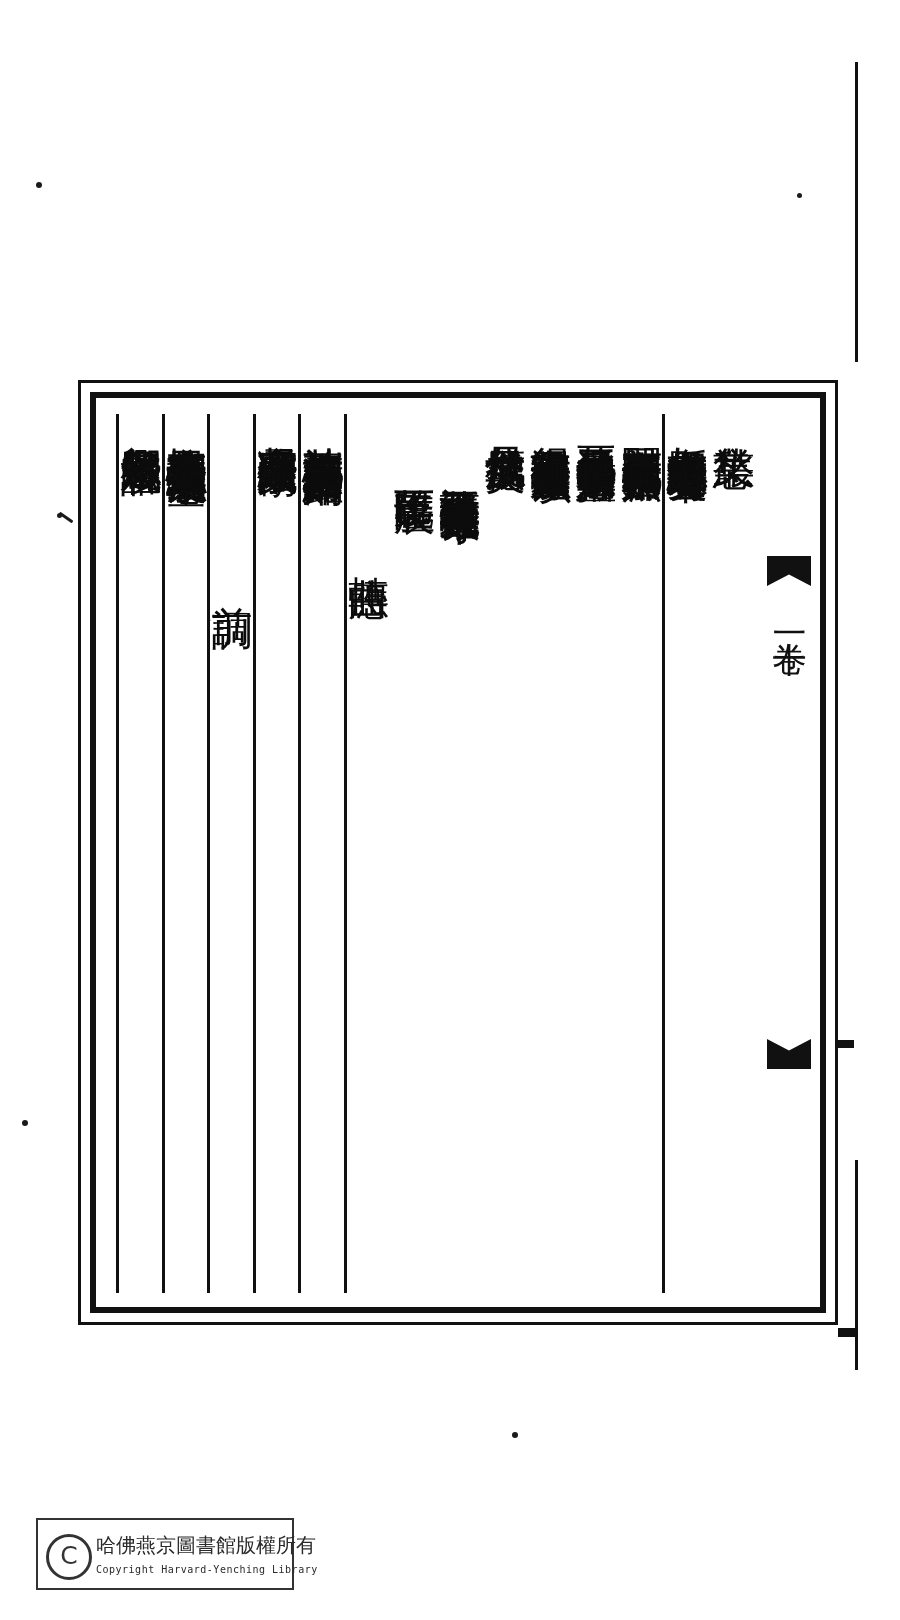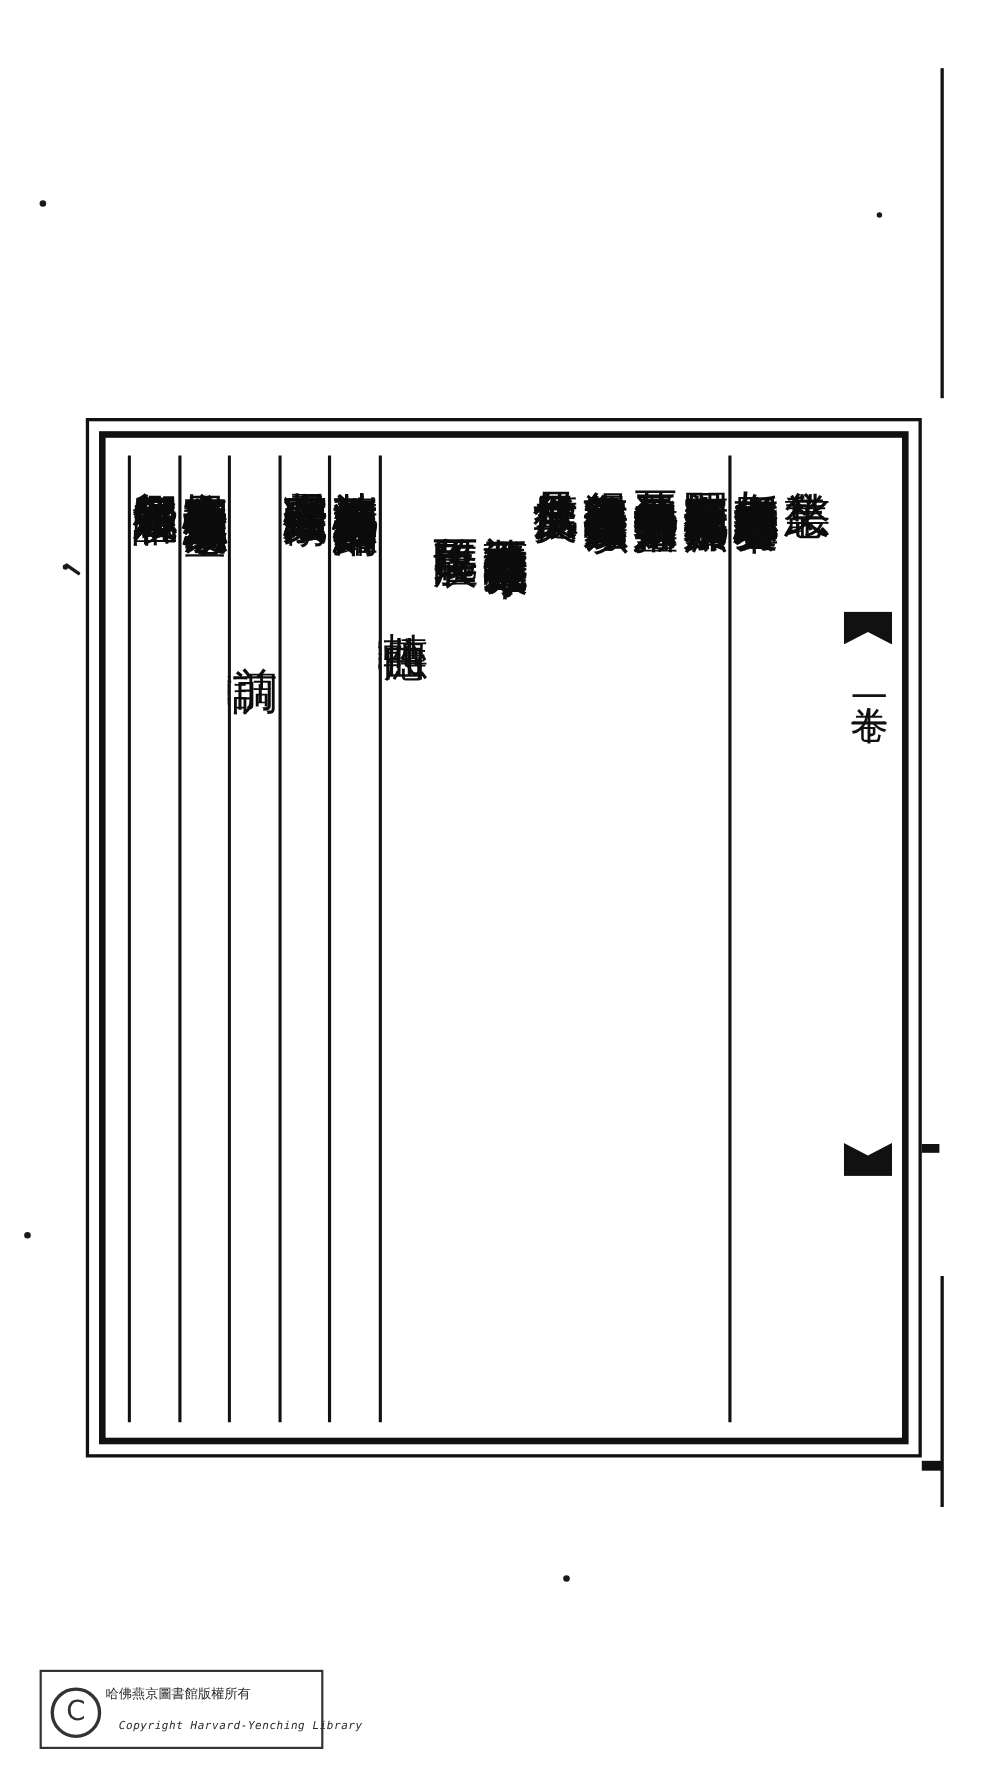--- a/index.html
+++ b/index.html
@@ -146,35 +146,34 @@
     font-size: 25px;
     text-align: center;
     line-height: 38px;
     color: #333;
   }
   #stamp .s-cn {
     position: absolute;
     left: 58px;
     top: 12px;
     font-family: "DejaVu Serif", serif;
-    font-size: 12px;
+    font-size: 20px;
     letter-spacing: 0px;
     color: #2a2a2a;
     white-space: nowrap;
   }
   #stamp .s-en {
     position: absolute;
-    left: 70px;
+    left: 58px;
     top: 44px;
     font-family: "DejaVu Sans Mono", monospace;
     font-size: 10px;
     letter-spacing: 0.5px;
     color: #2a2a2a;
     white-space: nowrap;
-    font-style: italic;
   }
 </style>
 </head>
 <body>
 
 <div class="speck" style="left:36px;top:182px;width:6px;height:6px;"></div>
 <div class="speck" style="left:57px;top:513px;width:5px;height:5px;"></div>
 <div class="speck" style="left:22px;top:1120px;width:6px;height:6px;"></div>
 <div class="speck" style="left:512px;top:1432px;width:6px;height:6px;"></div>
 <div class="speck" style="left:797px;top:193px;width:5px;height:5px;"></div>

